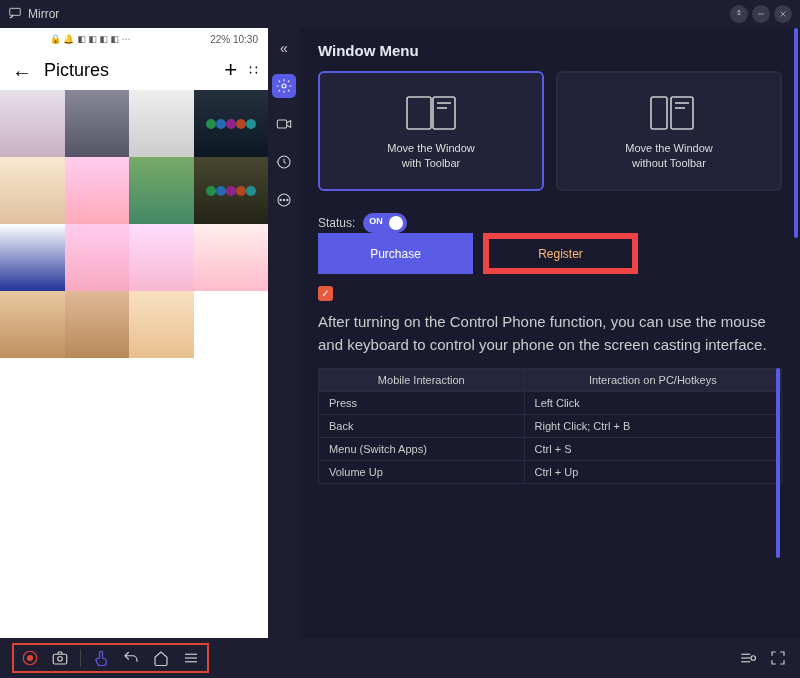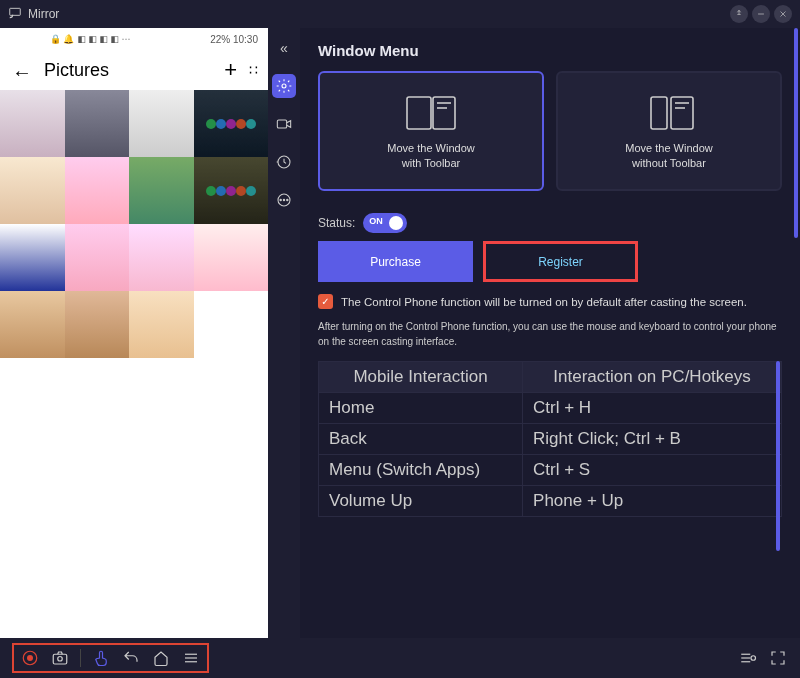--- a/index.html
+++ b/index.html
@@ -21,35 +21,35 @@
 .rail-icon { width: 24px; height: 24px; display: flex; align-items: center; justify-content: center; cursor: pointer; border-radius: 5px; }
 .rail-icon.active { background: #5b5ce6; color: #fff; }
 
 .settings { flex: 1; padding: 14px 18px 0 18px; overflow-y: auto; position: relative; }
 .settings h2 { font-size: 15px; font-weight: 700; color: #e8e8f0; margin-bottom: 12px; }
 .mode-row { display: flex; gap: 12px; margin-bottom: 22px; }
 .mode-card { flex: 1; height: 120px; border: 2px solid #2a2a42; border-radius: 6px; display: flex; flex-direction: column; align-items: center; justify-content: center; cursor: pointer; gap: 10px; background: #222238; }
 .mode-card.selected { border-color: #5b5ce6; }
 .mode-card .mc-label { font-size: 11px; text-align: center; line-height: 1.4; color: #ddd; }
 
-.status-row { display: flex; align-items: center; gap: 8px; margin-bottom: 8px; font-size: 12px; }
+.status-row { display: flex; align-items: center; gap: 8px; margin-bottom: 0; font-size: 12px; }
 .toggle { width: 44px; height: 20px; background: #5b5ce6; border-radius: 10px; position: relative; cursor: pointer; }
 .toggle .knob { width: 14px; height: 14px; background: #fff; border-radius: 50%; position: absolute; top: 3px; right: 4px; }
 .toggle .on-lbl { position: absolute; left: 6px; top: 3px; font-size: 9px; color: #fff; font-weight: 600; }
 
 .btn-row { display: flex; gap: 10px; margin-bottom: 12px; }
 .btn { flex: 0 0 155px; height: 41px; border-radius: 0; display: flex; align-items: center; justify-content: center; font-size: 12px; cursor: pointer; }
 .btn.primary { background: #5b5ce6; color: #fff; }
-.btn.secondary { border: 3px solid #ef4444; color: #7dd3fc; }
+.btn.secondary { border: 6px solid #ef4444; color: #fdba74; }
 
 .check-row { display: flex; align-items: center; gap: 8px; margin-bottom: 10px; font-size: 11.5px; color: #ddd; }
 .checkbox { width: 15px; height: 15px; background: #e65b3d; border-radius: 3px; display: flex; align-items: center; justify-content: center; color: #fff; font-size: 10px; }
-.desc { font-size: 10px; color: #ccc; line-height: 1.5; margin-bottom: 12px; }
-
-table { width: 100%; border-collapse: collapse; font-size: 17px; padding-left: 27px; }
+.desc { font-size: 15px; color: #ccc; line-height: 1.5; margin-bottom: 12px; }
+
+table { width: 100%; border-collapse: collapse; font-size: 11px; padding-left: 27px; }
 th, td { border: 1px solid #2a2a42; padding: 5px 10px; text-align: left; color: #ccc; }
 th { background: #25253c; font-weight: 400; text-align: center; }
 
 .scrollbar-ind { position: absolute; right: 2px; top: 0; width: 4px; height: 210px; background: #5b5ce6; border-radius: 2px; }
 .scrollbar-ind2 { position: absolute; right: 2px; width: 4px; height: 190px; background: #5b5ce6; border-radius: 2px; }
 
 .footer { height: 40px; background: #1e1e32; display: flex; align-items: center; justify-content: space-between; padding: 0 12px; }
 .f-left { display: flex; align-items: center; gap: 10px; border: 2px solid #d43; padding: 3px 6px; }
 .f-icon { width: 20px; height: 20px; display: flex; align-items: center; justify-content: center; cursor: pointer; }
 .f-divider { width: 1px; height: 18px; background: #444; }
@@ -197,49 +197,48 @@
         <span class="on-lbl">ON</span>
         <div class="knob"></div>
       </div>
     </div>
     <div class="btn-row">
       <div class="btn primary">Purchase</div>
       <div class="btn secondary">Register</div>
     </div>
     <div class="check-row">
       <div class="checkbox">✓</div>
-      <span>The Control Phone function will be turned on by default after casting the screen.</span>
     </div>
     <div class="desc">After turning on the Control Phone function, you can use the mouse and keyboard to control your phone on the screen casting interface.</div>
 
     <div style="position:relative;">
       <div class="scrollbar-ind2" style="top:0;"></div>
       <table>
         <thead>
             <tr>
           <th>Mobile Interaction</th>
           <th>Interaction on PC/Hotkeys</th>
         </tr>
           </thead>
         <tbody id="tbody">
             <tr>
-              <td>Home</td>
-              <td>Ctrl + H</td>
+              <td>Press</td>
+              <td>Left Click</td>
             </tr>
             <tr>
               <td>Back</td>
               <td>Right Click; Ctrl + B</td>
             </tr>
             <tr>
               <td>Menu (Switch Apps)</td>
               <td>Ctrl + S</td>
             </tr>
             <tr>
               <td>Volume Up</td>
-              <td>Phone + Up</td>
+              <td>Ctrl + Up</td>
             </tr>
           </tbody>
       </table>
     </div>
   </div>
 </div>
 
 <div class="footer">
   <div class="f-left">
     <div class="f-icon">

